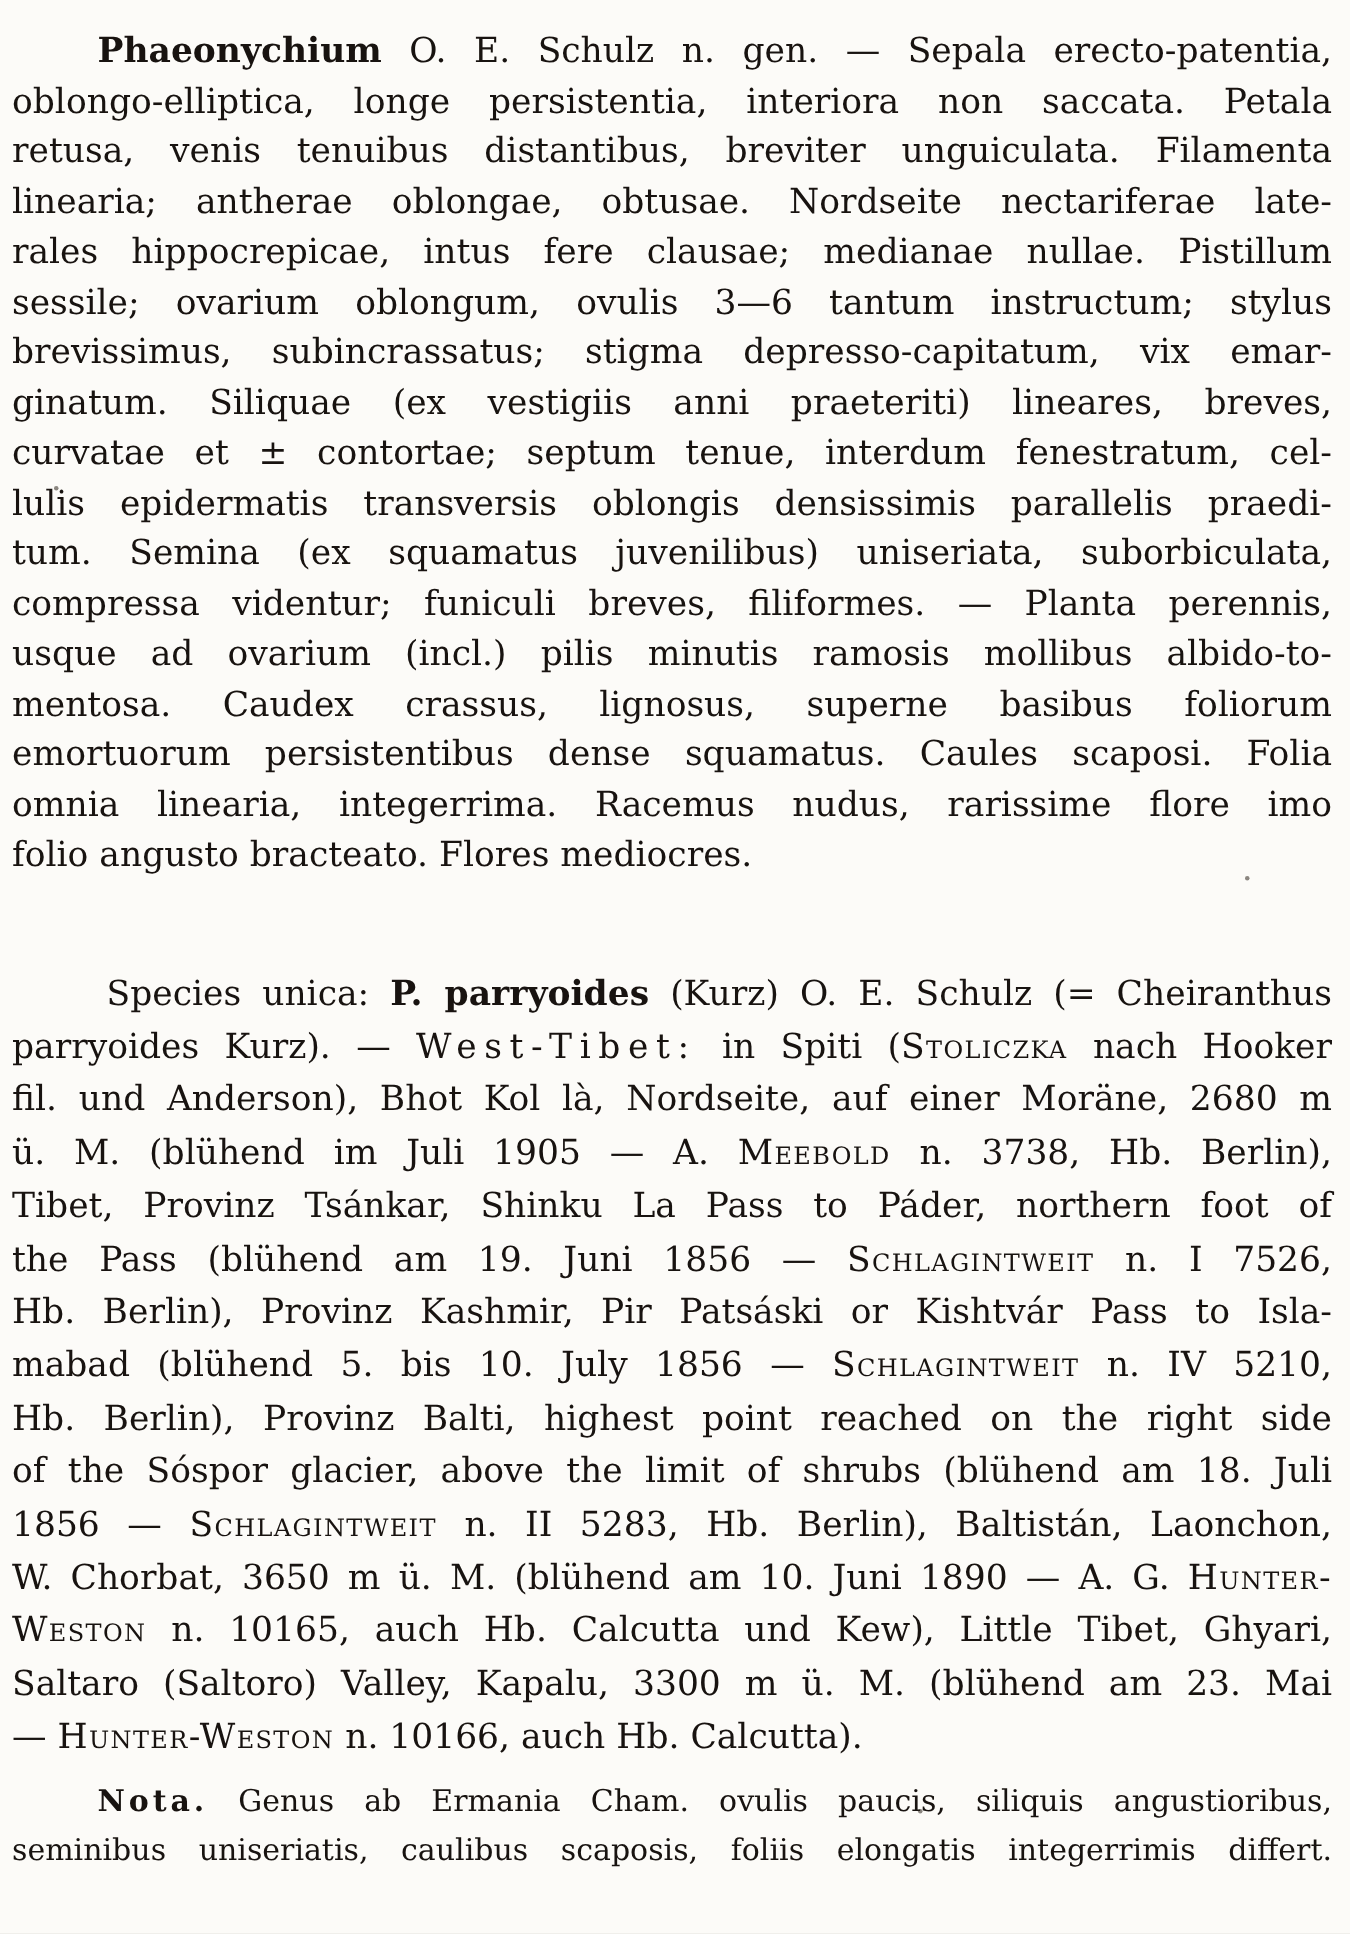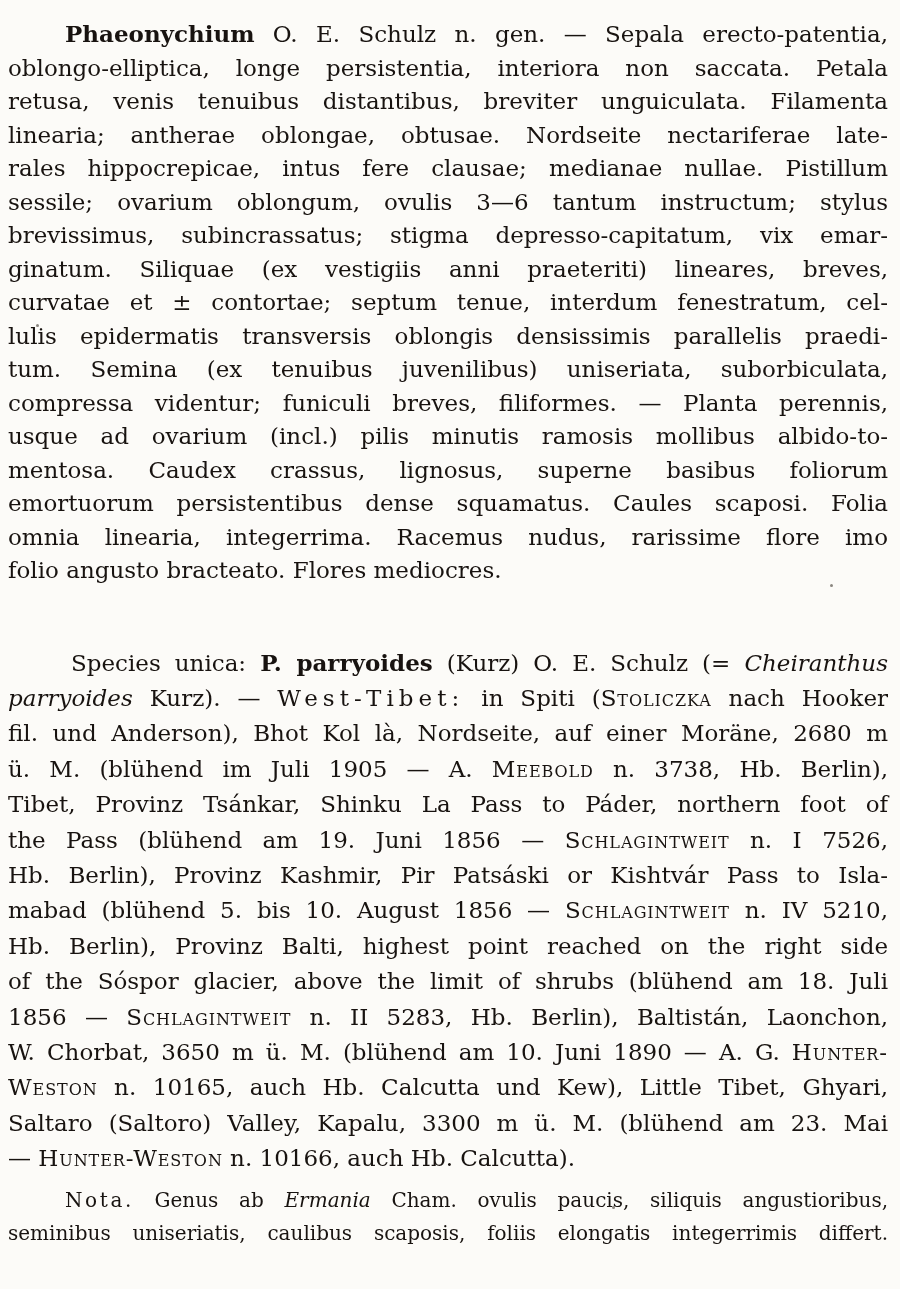--- a/index.html
+++ b/index.html
@@ -28,24 +28,24 @@
     text-justify: inter-word;
     white-space: normal;
   }
   .p1 .line:first-child { padding-left: 57px; }
   .p2 .line:first-child { padding-left: 63px; }
   .p3 .line:first-child { padding-left: 57px; }
   
   .p1 .line:last-child, .p2 .line:last-child { text-align-last: left; }
 
   .b   { font-weight: bold; }
-  .i   { font-style: italic; }
+  .i   { }
   .sc  { font-variant: small-caps; letter-spacing: 0.04em; }
   .sp  { letter-spacing: 0.22em; }
-  .spb { font-weight: normal; letter-spacing: 0.13em; }
+  .spb { font-weight: bold; letter-spacing: 0.13em; }
 
   .speck {
     position: absolute;
     width: 3px; height: 3px;
     border-radius: 50%;
     background: rgba(45, 38, 30, 0.55);
   }
 </style>
 </head>
 <body>
@@ -55,37 +55,37 @@
       <div class="line"><span class="b">Phaeonychium</span><span> O. E. Schulz n. gen. — Sepala erecto-patentia,</span></div>
       <div class="line"><span>oblongo-elliptica, longe persistentia, interiora non saccata. Petala</span></div>
       <div class="line"><span>retusa, venis tenuibus distantibus, breviter unguiculata. Filamenta</span></div>
       <div class="line"><span>linearia; antherae oblongae, obtusae. Nordseite nectariferae late-</span></div>
       <div class="line"><span>rales hippocrepicae, intus fere clausae; medianae nullae. Pistillum</span></div>
       <div class="line"><span>sessile; ovarium oblongum, ovulis 3—6 tantum instructum; stylus</span></div>
       <div class="line"><span>brevissimus, subincrassatus; stigma depresso-capitatum, vix emar-</span></div>
       <div class="line"><span>ginatum. Siliquae (ex vestigiis anni praeteriti) lineares, breves,</span></div>
       <div class="line"><span>curvatae et ± contortae; septum tenue, interdum fenestratum, cel-</span></div>
       <div class="line"><span>lulis epidermatis transversis oblongis densissimis parallelis praedi-</span></div>
-      <div class="line"><span>tum. Semina (ex tenuibus juvenilibus) uniseriata, suborbiculata,</span></div>
+      <div class="line"><span>tum. Semina (ex squamatus juvenilibus) uniseriata, suborbiculata,</span></div>
       <div class="line"><span>compressa videntur; funiculi breves, filiformes. — Planta perennis,</span></div>
       <div class="line"><span>usque ad ovarium (incl.) pilis minutis ramosis mollibus albido-to-</span></div>
       <div class="line"><span>mentosa. Caudex crassus, lignosus, superne basibus foliorum</span></div>
       <div class="line"><span>emortuorum persistentibus dense squamatus. Caules scaposi. Folia</span></div>
       <div class="line"><span>omnia linearia, integerrima. Racemus nudus, rarissime flore imo</span></div>
       <div class="line"><span>folio angusto bracteato. Flores mediocres.</span></div>
     </div>
   <div class="para p2">
       <div class="line"><span>Species unica: </span><span class="b">P. parryoides</span><span> (Kurz) O. E. Schulz (= </span><span class="i">Cheiranthus</span></div>
       <div class="line"><span class="i">parryoides</span><span> Kurz). — </span><span class="sp">West-Tibet:</span><span> in Spiti (</span><span class="sc">Stoliczka</span><span> nach Hooker</span></div>
       <div class="line"><span>fil. und Anderson), Bhot Kol là, Nordseite, auf einer Moräne, 2680 m</span></div>
       <div class="line"><span>ü. M. (blühend im Juli 1905 — A. </span><span class="sc">Meebold</span><span> n. 3738, Hb. Berlin),</span></div>
       <div class="line"><span>Tibet, Provinz Tsánkar, Shinku La Pass to Páder, northern foot of</span></div>
       <div class="line"><span>the Pass (blühend am 19. Juni 1856 — </span><span class="sc">Schlagintweit</span><span> n. I 7526,</span></div>
       <div class="line"><span>Hb. Berlin), Provinz Kashmir, Pir Patsáski or Kishtvár Pass to Isla-</span></div>
-      <div class="line"><span>mabad (blühend 5. bis 10. August 1856 — </span><span class="sc">Schlagintweit</span><span> n. IV 5210,</span></div>
+      <div class="line"><span>mabad (blühend 5. bis 10. July 1856 — </span><span class="sc">Schlagintweit</span><span> n. IV 5210,</span></div>
       <div class="line"><span>Hb. Berlin), Provinz Balti, highest point reached on the right side</span></div>
       <div class="line"><span>of the Sóspor glacier, above the limit of shrubs (blühend am 18. Juli</span></div>
       <div class="line"><span>1856 — </span><span class="sc">Schlagintweit</span><span> n. II 5283, Hb. Berlin), Baltistán, Laonchon,</span></div>
       <div class="line"><span>W. Chorbat, 3650 m ü. M. (blühend am 10. Juni 1890 — A. G. </span><span class="sc">Hunter-</span></div>
       <div class="line"><span class="sc">Weston</span><span> n. 10165, auch Hb. Calcutta und Kew), Little Tibet, Ghyari,</span></div>
       <div class="line"><span>Saltaro (Saltoro) Valley, Kapalu, 3300 m ü. M. (blühend am 23. Mai</span></div>
       <div class="line"><span>— </span><span class="sc">Hunter-Weston</span><span> n. 10166, auch Hb. Calcutta).</span></div>
     </div>
   <div class="para p3">
       <div class="line"><span class="spb">Nota.</span><span> Genus ab </span><span class="i">Ermania</span><span> Cham. ovulis paucis, siliquis angustioribus,</span></div>

